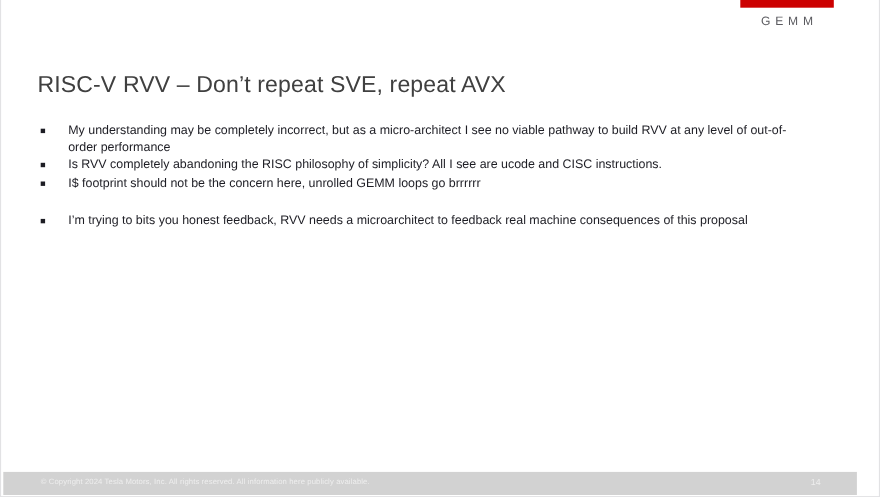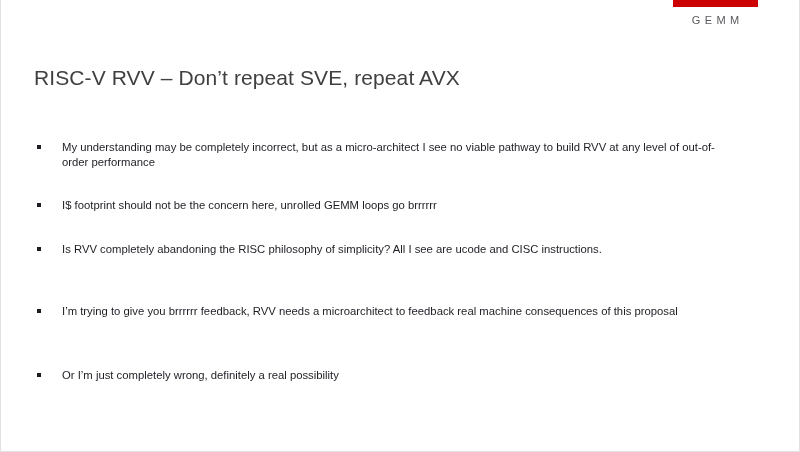--- a/index.html
+++ b/index.html
@@ -81,21 +81,20 @@
   .bullet .marker {
     position: absolute;
     left: 3px;
     top: 5px;
     width: 4px;
     height: 4px;
     background: #1d1d24;
   }
   .bullet .btext {
     display: block;
-    margin-top: 28px;
   }
   .gap-sm { height: 18px; }
   .gap-md { height: 20px; }
 
   
   .footer {
     position: absolute;
     left: 2px;
     bottom: 1px;
     width: 776px;
@@ -136,38 +135,38 @@
     <div class="bullet">
       <span class="marker"></span>
       <span class="btext">My understanding may be completely incorrect, but as a micro-architect I see no viable pathway to build RVV at any level of out-of-order performance</span>
     </div>
 
 
 
 
     <div class="bullet">
       <span class="marker"></span>
-      <span class="btext">I$ footprint should not be the concern here, unrolled GEMM loops go brrrrrr</span>
+      <span class="btext">Is RVV completely abandoning the RISC philosophy of simplicity? All I see are ucode and CISC instructions.</span>
     </div>
 
     <div class="bullet">
       <span class="marker"></span>
-      <span class="btext">Is RVV completely abandoning the RISC philosophy of simplicity? All I see are ucode and CISC instructions.</span>
+      <span class="btext">I$ footprint should not be the concern here, unrolled GEMM loops go brrrrrr</span>
     </div>
 
     <div class="gap-sm"></div>
 
     <div class="bullet">
       <span class="marker"></span>
-      <span class="btext">I’m trying to give you brrrrrr feedback, RVV needs a microarchitect to feedback real machine consequences of this proposal</span>
+      <span class="btext">I’m trying to bits you honest feedback, RVV needs a microarchitect to feedback real machine consequences of this proposal</span>
     </div>
 
     <div class="gap-md"></div>
 
-    <div class="bullet">
-      <span class="marker"></span>
-      <span class="btext">Or I’m just completely wrong, definitely a real possibility</span>
-    </div>
 
   </div>
 
+  <div class="footer">
+    <div class="footer-text">© Copyright 2024 Tesla Motors, Inc. All rights reserved. All information here publicly available.</div>
+    <div class="footer-page">14</div>
+  </div>
 
 </div>
 
 </body></html>

